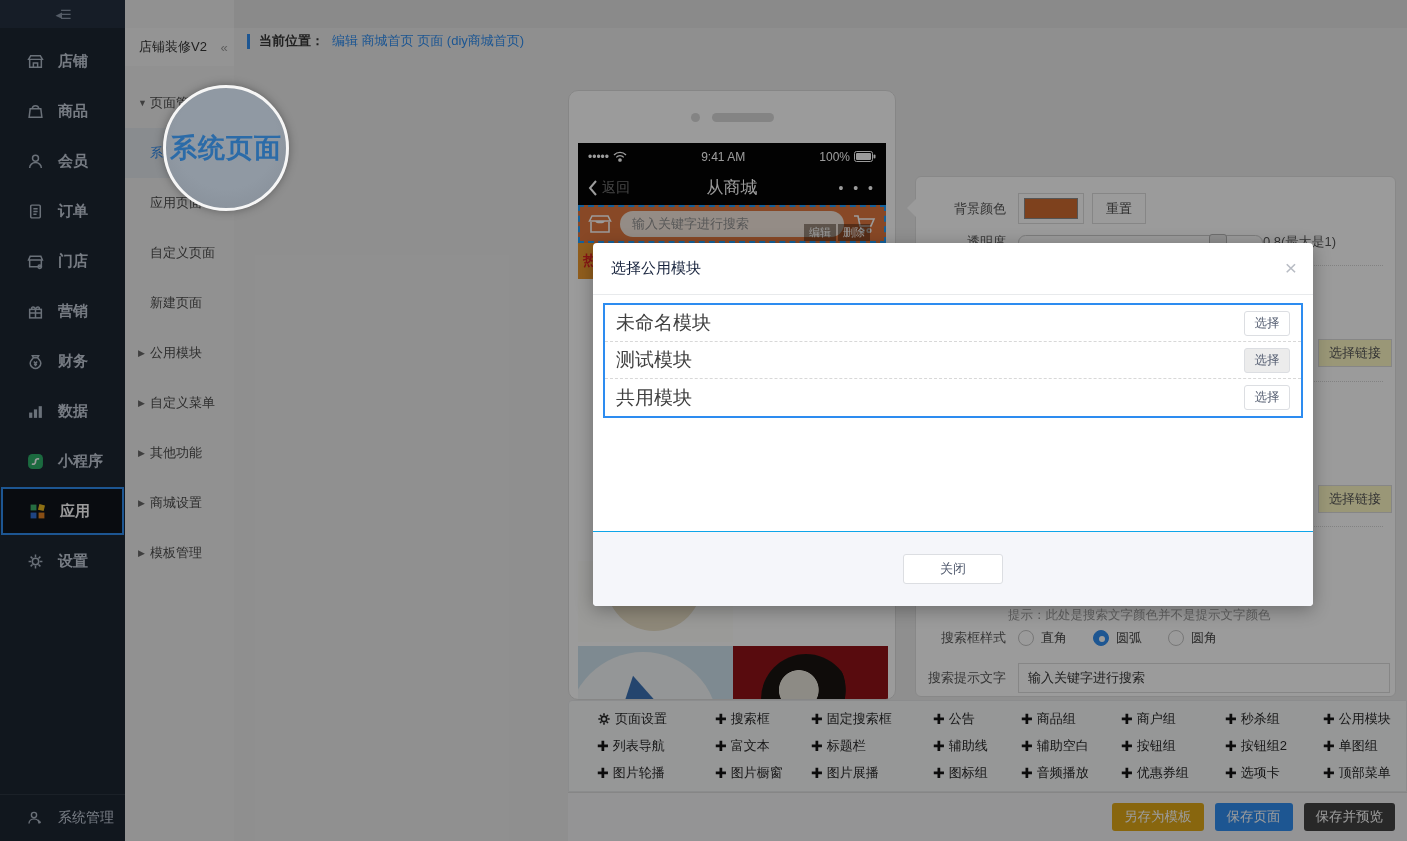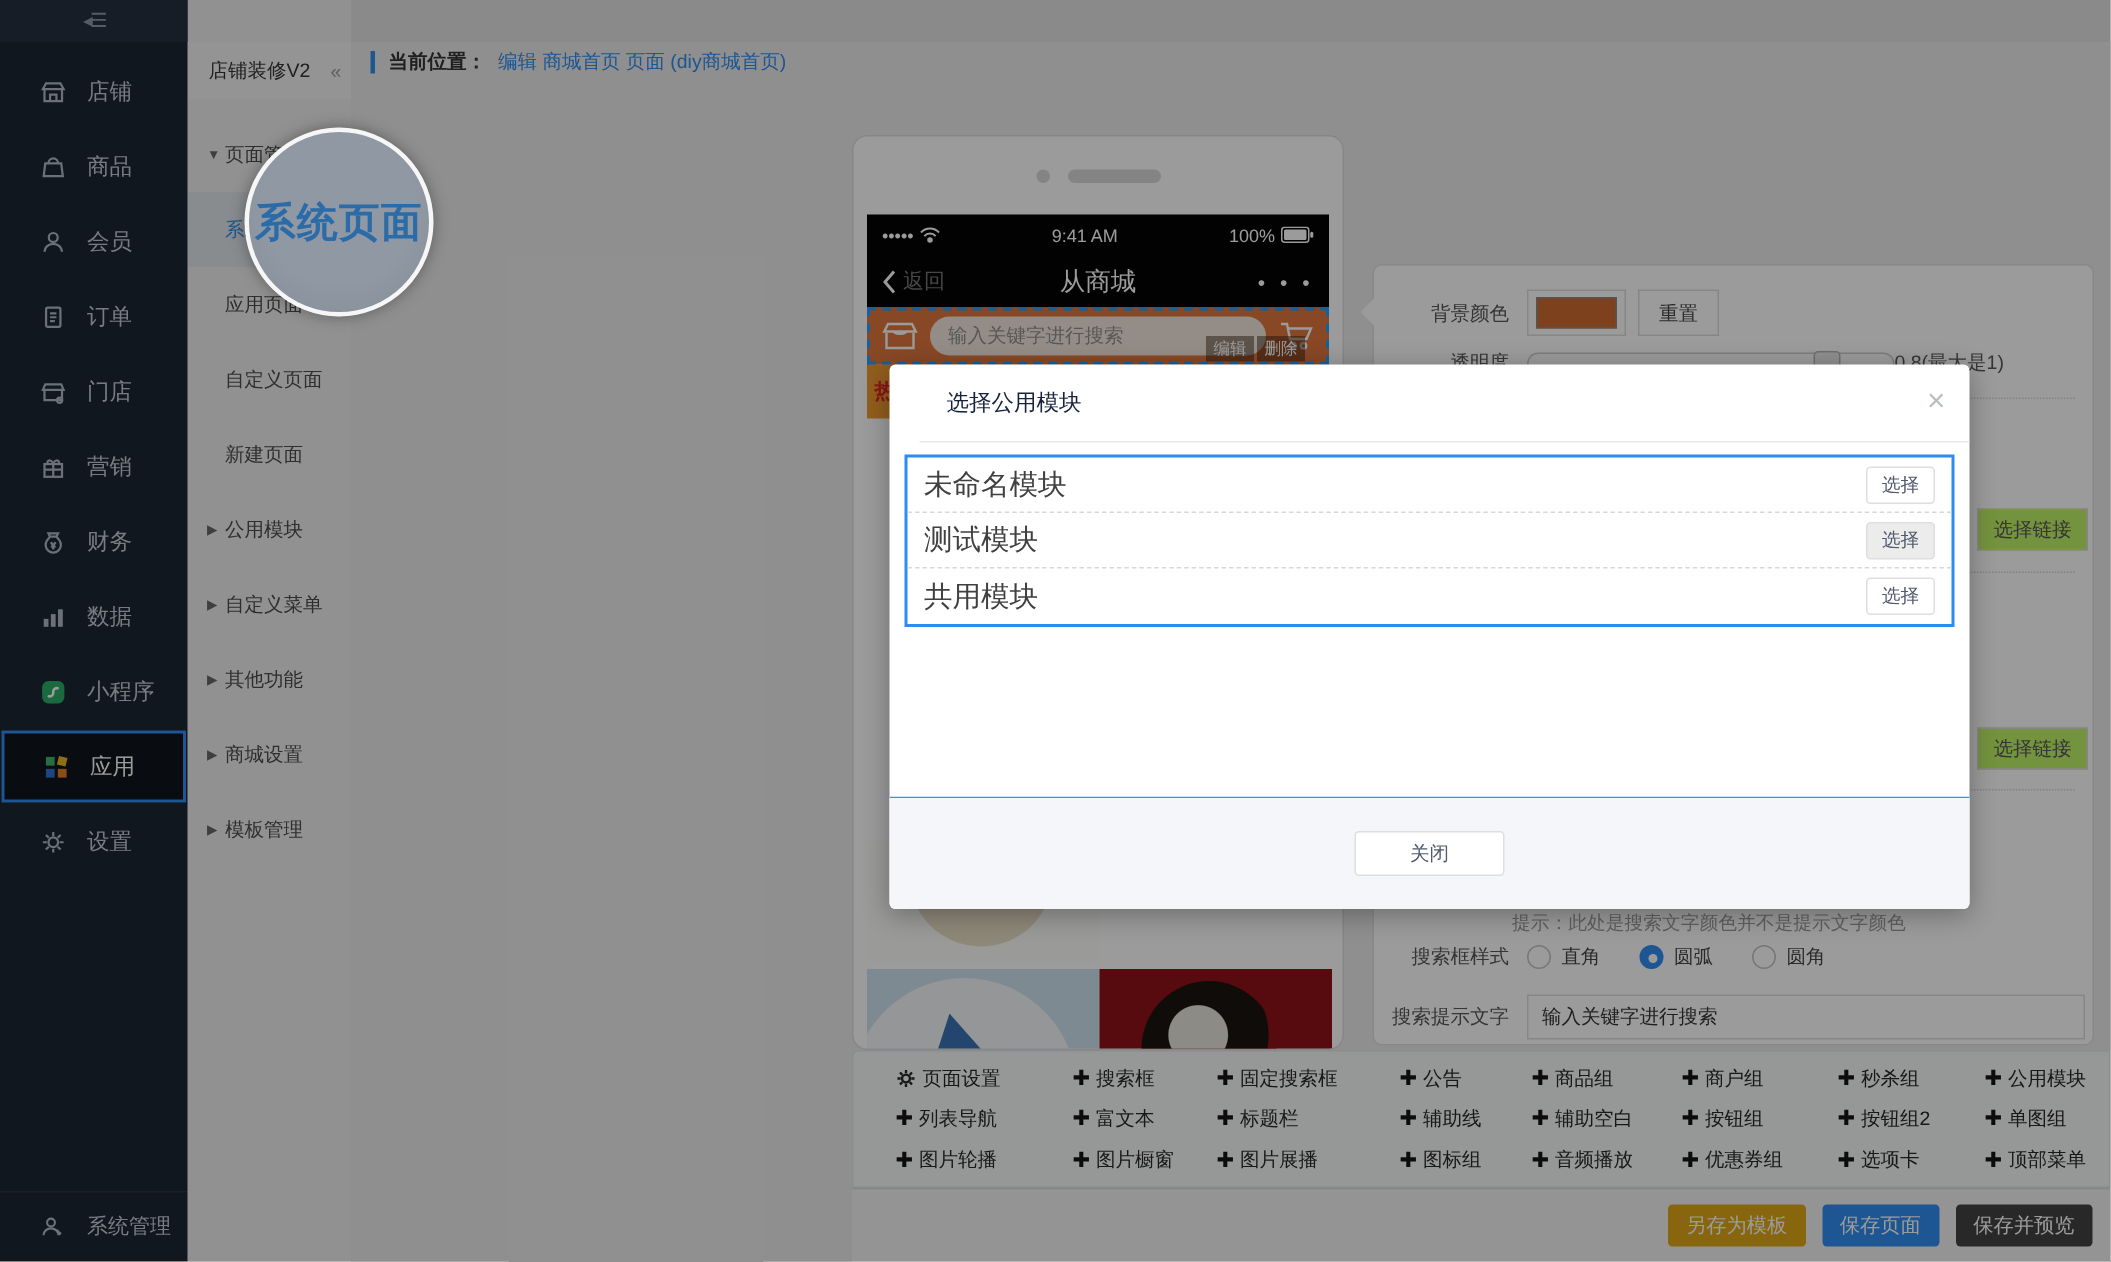--- a/index.html
+++ b/index.html
@@ -6,21 +6,21 @@
   html,body { width:1407px; height:841px; overflow:hidden; }
   body { font-family:"Liberation Sans","DejaVu Sans",sans-serif; position:relative; background:#ececec; }
 
   
   .sidebar { position:absolute; left:0; top:0; width:125px; height:841px; background:#1a2330; z-index:10; }
   .sidebar-top { height:28px; background:#222e3e; display:flex; align-items:center; justify-content:center; }
   .collapse-ic { color:#8a97a8; font-size:13px; letter-spacing:-2px; }
   .side-item { height:50px; display:flex; align-items:center; padding-left:26px; color:#c3ccd8; font-size:15px; cursor:pointer; }
   .side-item .ic { width:18px; height:18px; margin-right:14px; display:inline-flex; align-items:center; justify-content:center; }
   .side-item.active { border:2px solid #2d8cf0; background:#0c1118; color:#fff; height:48px; margin:1px 1px; padding-left:25px; }
-  .side-list { padding-top:8px; }
+  .side-list { padding-top:8px;font-weight:bold; }
   .side-footer { position:absolute; left:0; bottom:0; width:100%; height:47px; border-top:1px solid rgba(255,255,255,0.08); display:flex; align-items:center; padding-left:26px; color:#c3ccd8; font-size:14px; }
   .side-footer .ic { width:18px; height:18px; margin-right:14px; display:inline-flex; align-items:center; justify-content:center; }
   svg.lic { stroke:#aeb9c6; fill:none; stroke-width:1.4; }
 
   
   .submenu { position:absolute; left:125px; top:0; width:109px; height:841px; background:#efefef; z-index:9; }
   .submenu-header { margin-top:28px; height:38px; background:#f4f4f4; display:flex; align-items:center; padding-left:14px; font-size:13px; color:#333; position:relative; }
   .submenu-collapse { position:absolute; right:2px; top:6px; width:16px; height:26px; color:#9a9a9a; font-size:13px; display:flex; align-items:center; justify-content:center; cursor:pointer; }
   .submenu-list { margin-top:12px; }
   .sm-item { height:50px; display:flex; align-items:center; padding-left:25px; font-size:13px; color:#4a4a4a; position:relative; cursor:pointer; }
@@ -72,21 +72,21 @@
   .panel-tri { position:absolute; left:-9px; top:22px; width:0; height:0; border-top:9px solid transparent; border-bottom:9px solid transparent; border-right:9px solid #fff; }
   .p-row { position:absolute; left:0; display:flex; align-items:center; }
   .p-label { width:90px; text-align:right; font-size:13px; color:#555; margin-right:12px; }
   .swatch-btn { width:66px; height:31px; border:1px solid #ddd; background:#fff; display:flex; align-items:center; justify-content:center; cursor:pointer; }
   .swatch { width:54px; height:21px; border:1px solid #8a8a8a; }
   .reset-btn { height:31px; padding:0 13px; border:1px solid #ddd; background:#fff; font-size:13px; color:#444; margin-left:8px; cursor:pointer; }
   .slider { position:relative; width:245px; height:15px; border:1px solid #ccc; border-radius:8px; background:#fdfdfd; }
   .slider-handle { position:absolute; top:-2px; width:18px; height:18px; background:#e9e9e9; border:1px solid #b5b5b5; border-radius:3px; cursor:pointer; }
   .op-value { font-size:13px; color:#555; }
   .dotsep { position:absolute; left:12px; right:12px; border-bottom:1px dotted #d5d5d5; }
-  .link-btn { position:absolute; left:402px; width:74px; height:28px; border:1px solid #ddd; background:#bef264; font-size:13px; color:#555; cursor:pointer; }
+  .link-btn { position:absolute; left:402px; width:74px; height:28px; border:1px solid #ddd; background:#fef9c3; font-size:13px; color:#555; cursor:pointer; }
   .hint { position:absolute; left:92px; top:430px; font-size:12.5px; color:#9b9b9b; }
   .radio { display:flex; align-items:center; margin-right:26px; font-size:13px; color:#444; cursor:pointer; }
   .rdot { width:16px; height:16px; border-radius:50%; border:1px solid #c4c4c4; background:#fff; margin-right:7px; position:relative; }
   .radio.checked .rdot { border:1px solid #2d8cf0; background:#2d8cf0; }
   .radio.checked .rdot::after { content:""; position:absolute; left:5px; top:5px; width:6px; height:6px; border-radius:50%; background:#fff; }
   .ph-input { width:372px; height:30px; border:1px solid #ddd; font-size:13px; color:#333; padding:0 9px; font-family:inherit; background:#fff; }
 
   
   .toolbar { position:absolute; left:568px; top:700px; width:839px; height:92px; background:#f7f8f9; border:1px solid #e4e6e8; border-radius:4px 0 0 0; z-index:6; display:grid; grid-template-columns:118px 96px 122px 88px 100px 104px 98px 113px; grid-template-rows:repeat(3,1fr); padding:4px 0 4px 28px; }
   .tb-item { display:flex; align-items:center; font-size:13px; color:#262626; cursor:pointer; }
@@ -102,21 +102,21 @@
 
   
   .overlay { position:absolute; inset:0; background:rgba(5,5,5,0.40); z-index:50; }
 
   
   .magnifier { position:absolute; left:163px; top:85px; width:126px; height:126px; border-radius:50%; border:3px solid #f6f6f6; background:radial-gradient(circle at 50% 42%, #9099a3 0 55%, #848c96 100%); z-index:60; display:flex; align-items:center; justify-content:center; box-shadow:0 0 10px rgba(0,0,0,0.35); }
   .mag-text { color:#2b6ba8; font-size:27px; font-weight:bold; letter-spacing:1px; white-space:nowrap; }
 
   
   .modal { position:absolute; left:593px; top:243px; width:720px; height:363px; background:#fff; border-radius:4px; z-index:70; box-shadow:0 4px 18px rgba(0,0,0,0.3); }
-  .modal-header { height:52px; display:flex; align-items:center; padding:0 18px; border-bottom:1px solid #e8eaec; font-size:15px; color:#17233d; position:relative;margin-left:20px; }
+  .modal-header { height:52px; display:flex; align-items:center; padding:0 18px; border-bottom:1px solid #e8eaec; font-size:15px; color:#17233d; position:relative; }
   .modal-close { position:absolute; right:16px; top:14px; font-size:21px; color:#b8bcc4; cursor:pointer; line-height:1; }
   .modal-listbox { position:absolute; left:10px; top:60px; width:700px; border:2px solid #2d8cf0; background:#fff; }
   .m-row { height:37px; display:flex; align-items:center; justify-content:space-between; padding:0 11px; border-bottom:1px dashed #d8d8d8; }
   .m-row:last-child { border-bottom:none; }
   .m-name { font-size:19px; color:#404040; }
   .sel-btn { width:46px; height:25px; border:1px solid #dcdee2; background:#fff; border-radius:3px; font-size:12.5px; color:#515a6e; cursor:pointer; font-family:inherit; }
   .sel-btn.hovered { background:#ececec; }
   .modal-footer { position:absolute; left:0; bottom:0; width:100%; height:75px; background:#f5f6fa; border-top:1px solid #0ea5e9; display:flex; align-items:center; justify-content:center; border-radius:0 0 4px 4px; }
   .close-btn { width:100px; height:30px; background:#fff; border:1px solid #dcdee2; border-radius:3px; font-size:13px; color:#515a6e; cursor:pointer; font-family:inherit; }
 </style>

